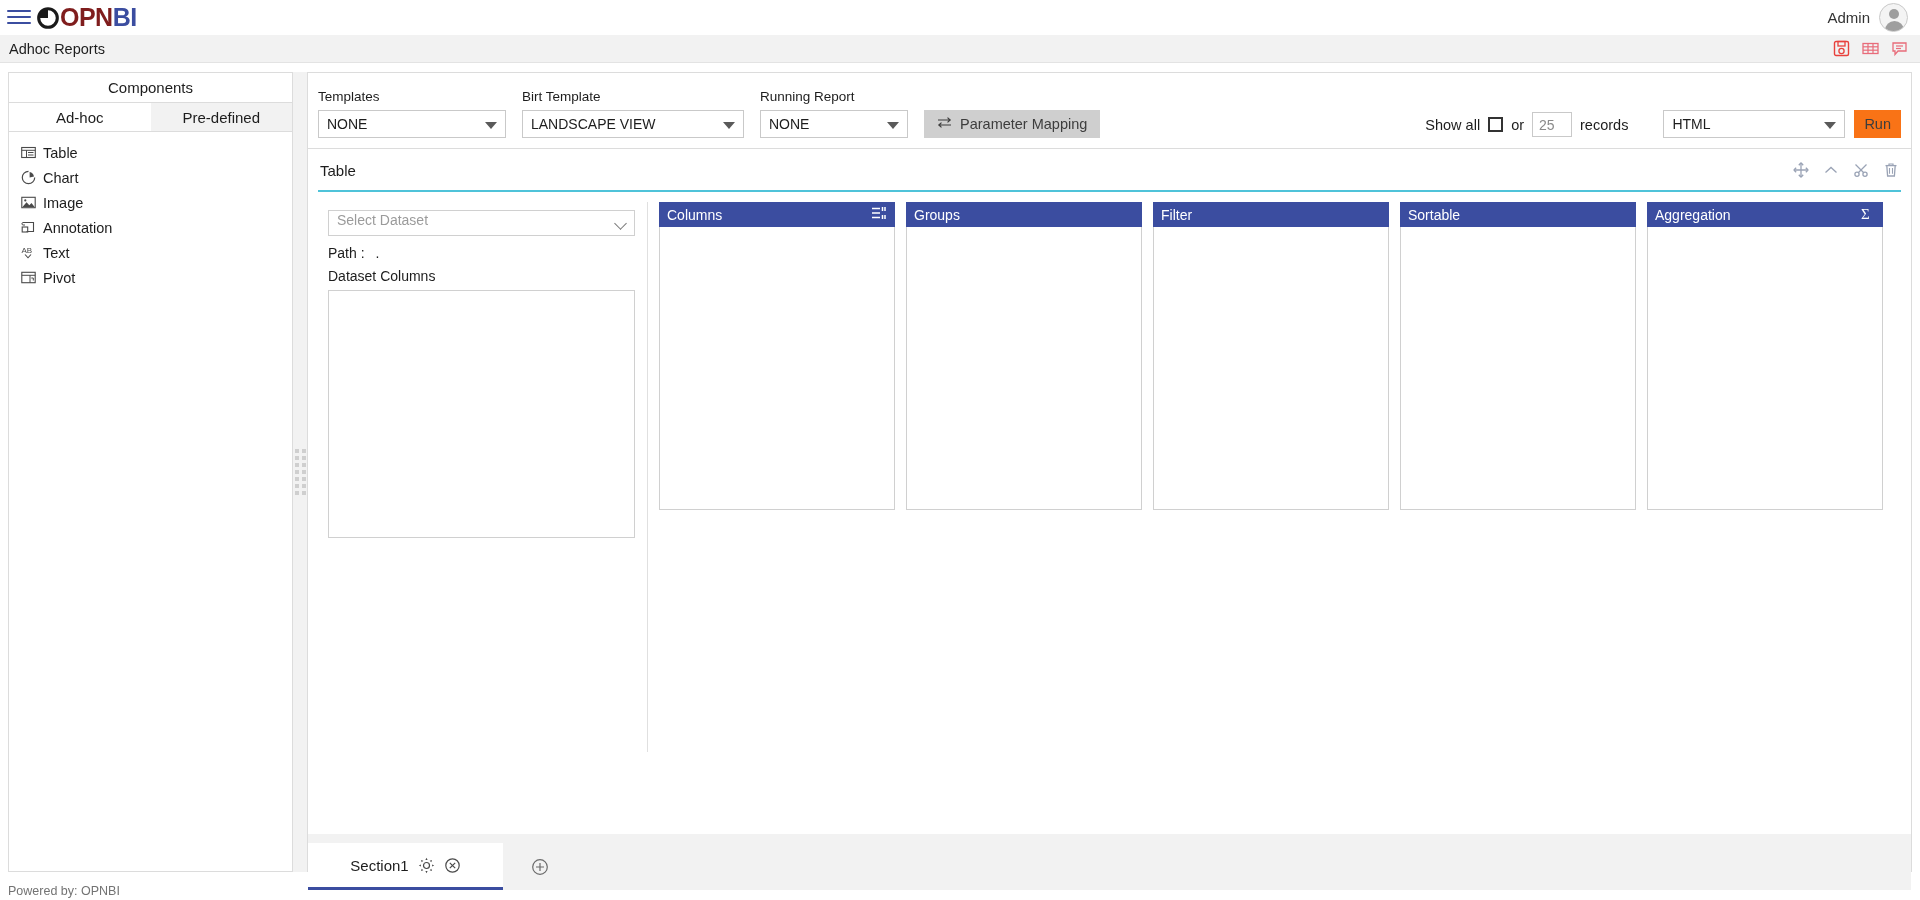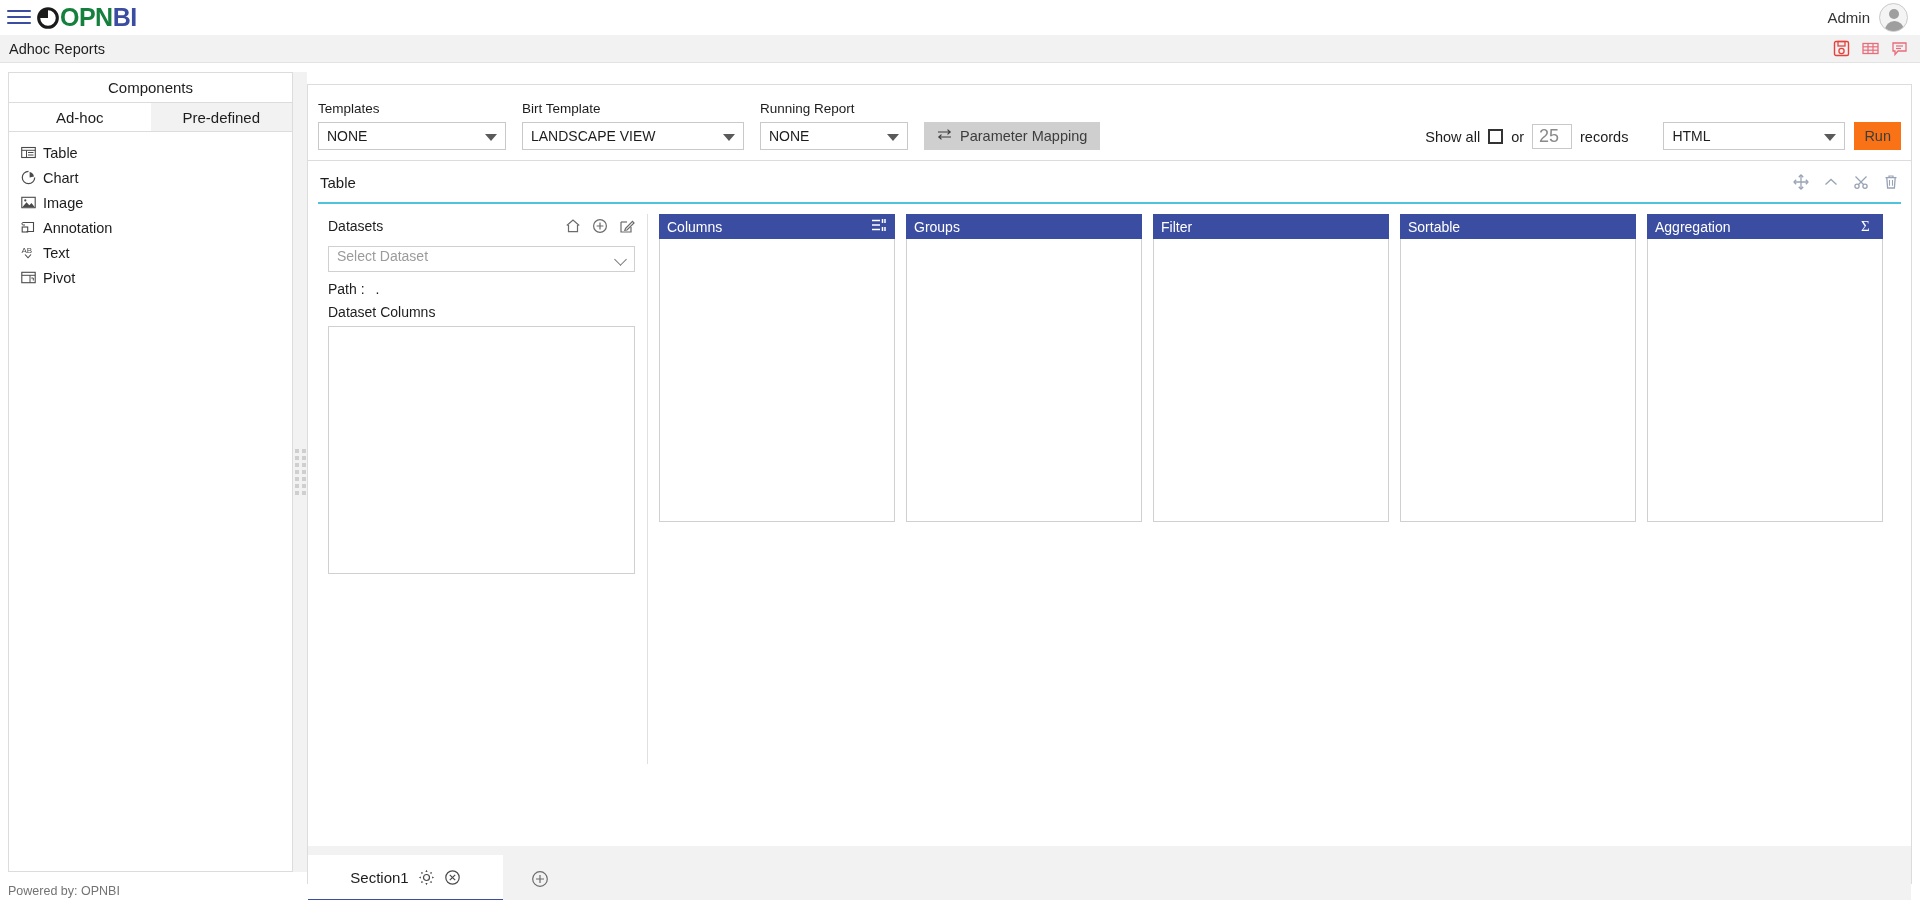--- a/index.html
+++ b/index.html
@@ -23,21 +23,21 @@
     margin-left: 7px; width: 26px; height: 22px;
     display: flex; flex-direction: column; justify-content: center; gap: 4px;
     cursor: pointer;
   }
   #hamburger span { display: block; height: 2px; width: 24px; background: #3b4da0; border-radius: 1px; }
   #logo {
     display: flex; align-items: center; margin-left: 4px;
     font-size: 25px; font-weight: bold; letter-spacing: -0.5px;
   }
   #logo .pie { width: 22px; height: 22px; margin-right: 1px; position: relative; display:inline-block; }
-  #logo .dark { color: #15803d; }
+  #logo .dark { color: #7f1d1d; }
   #logo .blue { color: #3b4da0; }
 
   #topbar-right {
     margin-left: auto; display: flex; align-items: center; gap: 9px;
     margin-right: 12px;
   }
   #admin-label { font-size: 15px; color: #333; }
   #avatar {
     width: 29px; height: 29px; border-radius: 50%;
     background: #f4f4f4; border: 1px solid #c9c9c9;
@@ -92,21 +92,21 @@
     background: #f2f2f2; cursor: col-resize;
     display: flex; align-items: center; justify-content: center;
   }
   #splitter .grip { display: grid; grid-template-columns: 4px 4px; gap: 3px; }
   #splitter .grip i { width: 4px; height: 4px; background: #cfcfcf; display: block; }
 
   
   #main {
     position: absolute; left: 307px; top: 72px;
     width: 1605px; height: 800px;
-    background: #ffffff; border: 1px solid #dcdcdc; margin-top: 12px;
+    background: #ffffff; border: 1px solid #dcdcdc;
   }
 
   
   #toolbar {
     position: absolute; left: 0; top: 0; width: 1603px; height: 76px;
     border-bottom: 1px solid #dcdcdc;
     display: flex; align-items: flex-end; padding: 0 10px 10px 10px;
   }
   .field { display: flex; flex-direction: column; margin-right: 16px; }
   .field-label { font-size: 13.5px; color: #1d1d1d; margin-bottom: 6px; }
@@ -128,21 +128,21 @@
   }
   #showall-group {
     margin-left: auto; display: flex; align-items: center; gap: 8px;
     font-size: 14.5px; color: #1d1d1d; padding-bottom: 1px;
   }
   #showall-check {
     width: 15px; height: 15px; border: 2px solid #333; background: #fff; cursor: pointer;
   }
   #records-input {
     width: 40px; height: 25px; border: 1px solid #c9c9c9; background: #fff;
-    font-size: 18px; color: #8a8a8a; text-align: left; padding-left: 6px;
+    font-size: 14px; color: #8a8a8a; text-align: left; padding-left: 6px;
     font-family: "Liberation Sans", sans-serif;
   }
   #format-select {
     width: 182px; height: 28px; margin-left: 35px; margin-right: 9px;
   }
   #btn-run {
     height: 28px; min-width: 40px; padding: 0 10px;
     background: #f97316; border: none; font-size: 14.5px; color: #3d3d3d;
     cursor: pointer; font-family: "Liberation Sans", sans-serif;
   }
@@ -460,44 +460,20 @@
             <path d="M6.5 6 V11.8 M9.5 6 V11.8" stroke="#9aa3b5" stroke-width="1.1"></path>
           </svg>
         </span>
       </div>
     </div>
 
     <div id="widget-body">
       <div id="panels">
 
         <div id="datasets-col">
-          <div id="datasets-head">
-            <span id="datasets-label">Datasets</span>
-            <div id="datasets-icons">
-              <span class="ds-icon">
-                <svg width="16" height="16" viewBox="0 0 16 16">
-                  <path d="M1.8 7.5 L8 2 L14.2 7.5" fill="none" stroke="#6b6b6b" stroke-width="1.2"></path>
-                  <path d="M3.5 7 V13.6 H12.5 V7" fill="none" stroke="#6b6b6b" stroke-width="1.2"></path>
-                </svg>
-              </span>
-              <span class="ds-icon">
-                <svg width="16" height="16" viewBox="0 0 16 16">
-                  <circle cx="8" cy="8" r="6.4" fill="none" stroke="#6b6b6b" stroke-width="1.2"></circle>
-                  <path d="M8 4.6 V11.4 M4.6 8 H11.4" stroke="#6b6b6b" stroke-width="1.2"></path>
-                </svg>
-              </span>
-              <span class="ds-icon">
-                <svg width="16" height="16" viewBox="0 0 16 16">
-                  <path d="M2 4 V14 H12 V9" fill="none" stroke="#6b6b6b" stroke-width="1.2"></path>
-                  <path d="M2 4 H8" fill="none" stroke="#6b6b6b" stroke-width="1.2"></path>
-                  <path d="M6.5 10.5 L13.5 3.4 L15 5 L8 12 L5.8 12.3 Z" fill="none" stroke="#6b6b6b" stroke-width="1.2"></path>
-                </svg>
-              </span>
-            </div>
-          </div>
           <div id="dataset-select">
             <span>Select Dataset</span>
             <span class="chev"></span>
           </div>
           <div id="path-line">
             <span>Path :</span>
             <span style="margin-left:7px">.</span>
           </div>
           <div id="dscols-label">Dataset Columns</div>
           <div id="dscols-box"></div>

